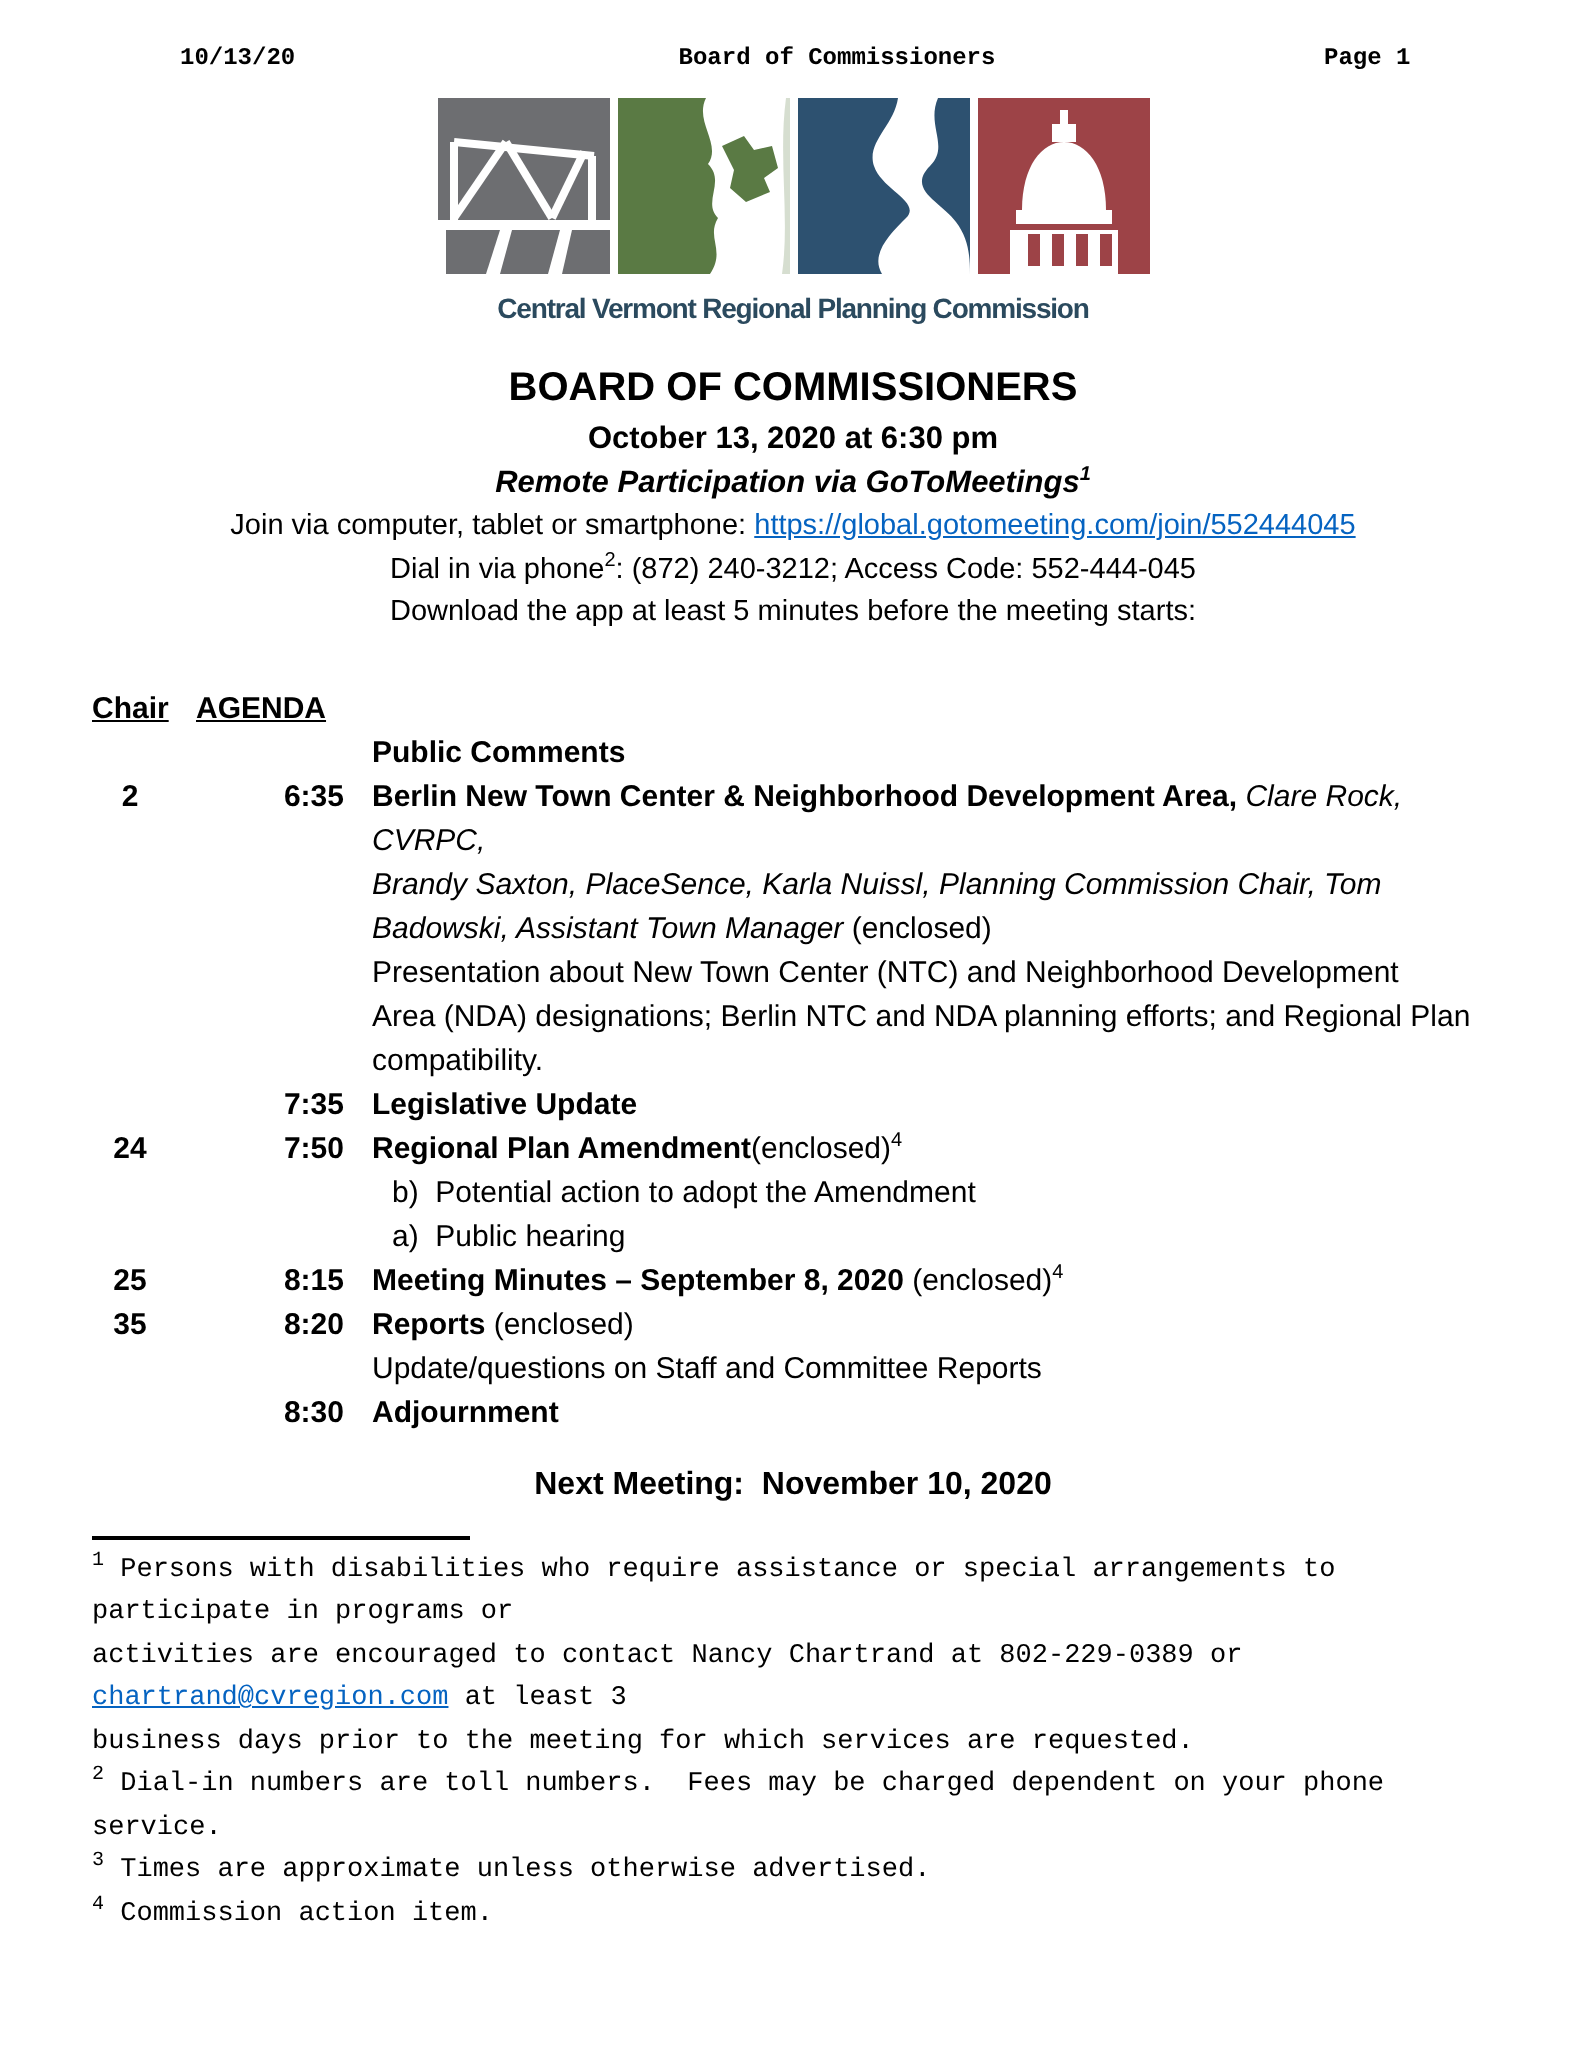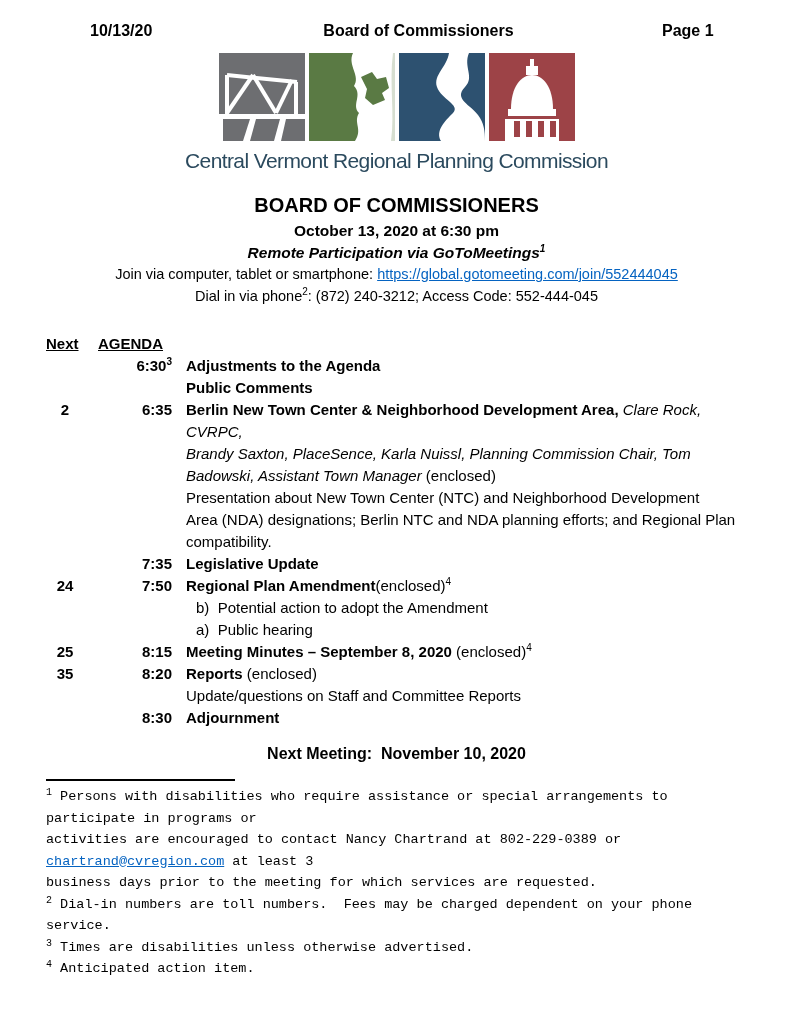--- a/index.html
+++ b/index.html
@@ -10,30 +10,30 @@
     --tile-blue:#2d5170;
     --tile-red:#9d4347;
     --footer-text:#54565c;
   }
   *{margin:0;padding:0;box-sizing:border-box;}
   html,body{background:#ffffff;}
   body{font-family:"Liberation Sans",sans-serif;color:#000;}
   .page{width:791px;height:1024px;background:#fff;position:relative;padding:22px 44px 0 46px;overflow:hidden;}
 
   
-  .runhead{display:flex;align-items:baseline;font-weight:bold;font-size:16px;}
+  .runhead{display:flex;align-items:baseline;font-weight:bold;font-size:12px;font-family:Liberation Mono, monospace;}
   .runhead .date{margin-left:44px;width:140px;}
   .runhead .center-title{flex:1;text-align:center;}
   .runhead .pageno{width:140px;text-align:left;padding-left:55px;}
 
   
   .logo{margin-top:13px;text-align:center;}
   .tiles{display:inline-flex;gap:4px;}
   .tile{width:86px;height:88px;display:block;}
-  .logo-name{margin-top:4px;font-weight:normal;font-size:21px;letter-spacing:-0.6px;color:var(--logo-text);}
+  .logo-name{margin-top:4px;font-weight:bold;font-size:14px;letter-spacing:-0.6px;color:var(--logo-text);}
 
   
   .titleblock{text-align:center;margin-top:20px;line-height:22px;}
   .doc-title{font-size:20px;font-weight:bold;line-height:24px;}
   .doc-date{font-size:15.5px;font-weight:bold;margin-top:3px;}
   .remote{font-size:15.5px;font-weight:bold;font-style:italic;}
   .joinline{font-size:14.5px;line-height:21.5px;white-space:pre-wrap;}
   a.link{color:var(--link);text-decoration:underline;cursor:pointer;}
   sup{font-size:10px;line-height:0;vertical-align:super;}
 
@@ -119,33 +119,29 @@
     </span>
     <div class="logo-name">Central Vermont Regional Planning Commission</div>
   </div>
 
   <div class="titleblock">
     <div class="doc-title">BOARD OF COMMISSIONERS</div>
     <div class="doc-date">October 13, 2020 at 6:30 pm</div>
     <div class="remote"><span>Remote Participation via GoToMeetings</span><sup>1</sup></div>
     <div class="joinline"><span>Join via computer, tablet or smartphone: </span><a class="link">https://global.gotomeeting.com/join/552444045</a></div>
     <div class="joinline"><span>Dial in via phone</span><sup>2</sup><span>: (872) 240-3212; Access Code: 552-444-045</span></div>
+    <div class="joinline">Download the app at least 5 minutes before the meeting starts:</div>
   </div>
 
   <div class="agenda">
     <div class="agenda-row agenda-head">
-      <span class="col-page">Next</span>
+      <span class="col-page">Chair</span>
       <span class="col-agenda">AGENDA</span>
     </div>
     <div id="agenda-rows">
-        <div class="agenda-row">
-          <span class="col-page"></span>
-          <span class="col-time">6:30<sup>3</sup></span>
-          <span class="col-content"><span class="b">Adjustments to the Agenda</span></span>
-        </div>
         <div class="agenda-row">
           <span class="col-page"></span>
           <span class="col-time"></span>
           <span class="col-content"><span class="b">Public Comments</span></span>
         </div>
         <div class="agenda-row">
           <span class="col-page">2</span>
           <span class="col-time">6:35</span>
           <span class="col-content"><span class="b">Berlin New Town Center &amp; Neighborhood Development Area, </span><span class="i">Clare Rock, CVRPC,
 Brandy Saxton, PlaceSence, Karla Nuissl, Planning Commission Chair, Tom
@@ -202,22 +198,22 @@
   </div>
 
   <div class="next-meeting">Next Meeting:  November 10, 2020</div>
 
   <div class="fn-sep"></div>
   <div class="footnotes" id="footnotes-list">
       <div class="footnote"><sup>1</sup><span> Persons with disabilities who require assistance or special arrangements to participate in programs or
 activities are encouraged to contact Nancy Chartrand at 802-229-0389 or </span><a class="link">chartrand@cvregion.com</a><span> at least 3
 business days prior to the meeting for which services are requested.</span></div>
       <div class="footnote"><sup>2</sup><span> Dial-in numbers are toll numbers.  Fees may be charged dependent on your phone service.</span></div>
-      <div class="footnote"><sup>3</sup><span> Times are disabilities unless otherwise advertised.</span></div>
-      <div class="footnote"><sup>4</sup><span> Anticipated action item.</span></div>
+      <div class="footnote"><sup>3</sup><span> Times are approximate unless otherwise advertised.</span></div>
+      <div class="footnote"><sup>4</sup><span> Commission action item.</span></div>
     </div>
 
   <div class="pagefooter">
     <div>29 Main Street   Suite 4   Montpelier  Vermont 05602</div>
     
   </div>
 
 </div>
 
 </body></html>

